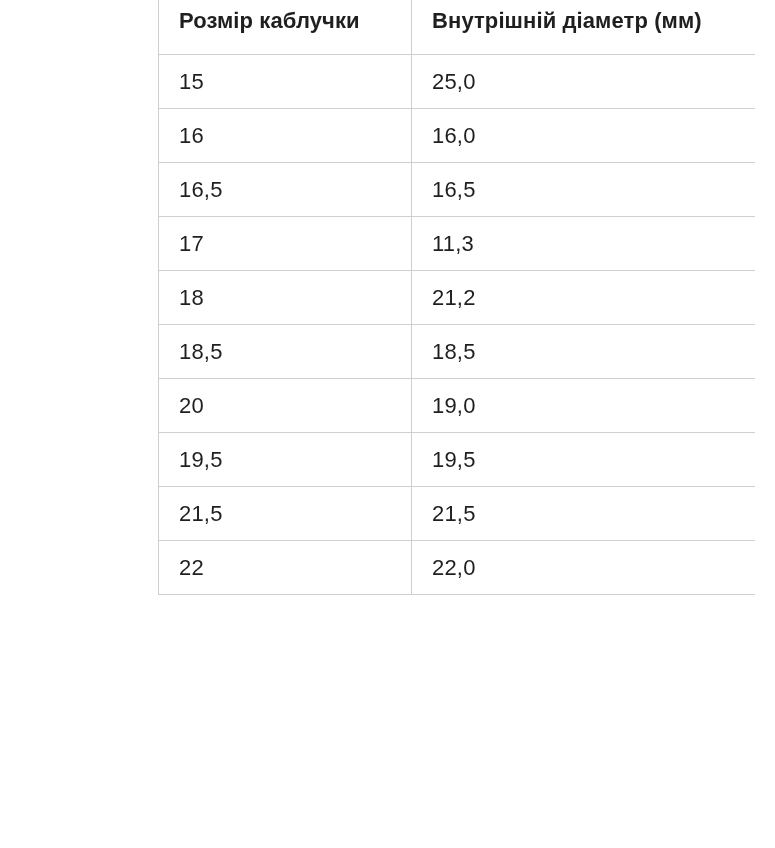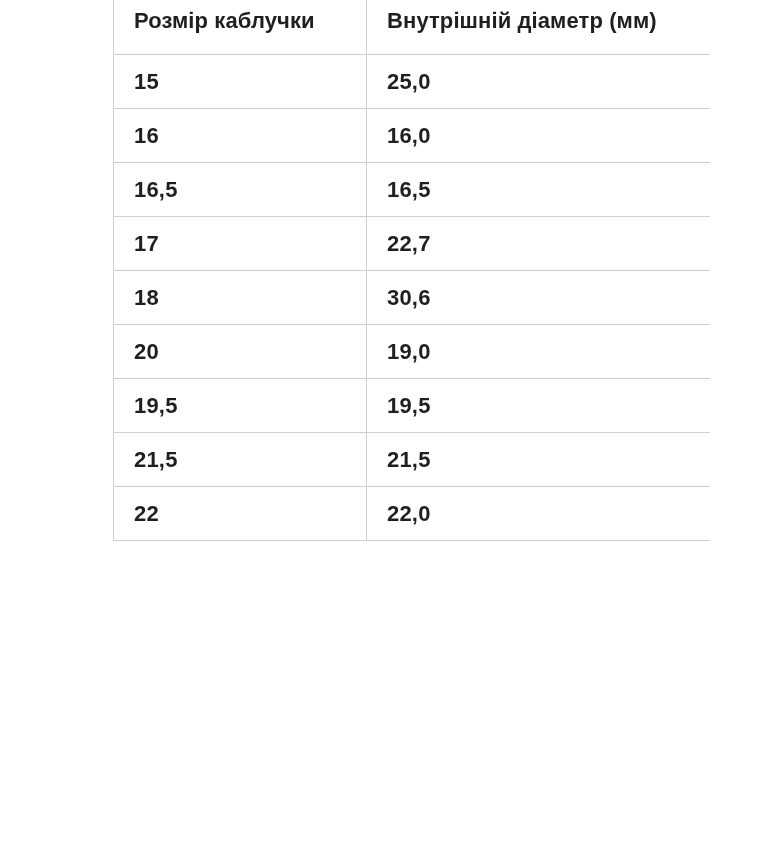--- a/index.html
+++ b/index.html
@@ -13,20 +13,21 @@
     font-family: "Liberation Sans", sans-serif;
     overflow: hidden;
   }
 
   #page {
     position: relative;
     width: 710px;
     height: 848px;
     background: #ffffff;
     overflow: hidden;
+    margin-left: 45px;
   }
 
   
   #table-viewport {
     position: absolute;
     left: 113px;
     top: 0;
     width: 613px;
     height: 848px;
     overflow: hidden;
@@ -61,21 +62,21 @@
   }
 
   table.size-table th {
     font-weight: bold;
     height: 66px;
     line-height: 66px;
     letter-spacing: 0.1px;
   }
 
   table.size-table td {
-    font-weight: bold;
+    font-weight: normal;
     letter-spacing: 0.2px;
   }
 </style>
 </head>
 <body>
 
 <div id="page">
   <div id="table-viewport">
     <table class="size-table">
       <colgroup>
@@ -96,25 +97,29 @@
           <tr>
             <td>16</td>
             <td>16,0</td>
           </tr>
           <tr>
             <td>16,5</td>
             <td>16,5</td>
           </tr>
           <tr>
             <td>17</td>
-            <td>22,7</td>
+            <td>11,3</td>
           </tr>
           <tr>
             <td>18</td>
-            <td>30,6</td>
+            <td>21,2</td>
+          </tr>
+          <tr>
+            <td>18,5</td>
+            <td>18,5</td>
           </tr>
           <tr>
             <td>20</td>
             <td>19,0</td>
           </tr>
           <tr>
             <td>19,5</td>
             <td>19,5</td>
           </tr>
           <tr>

